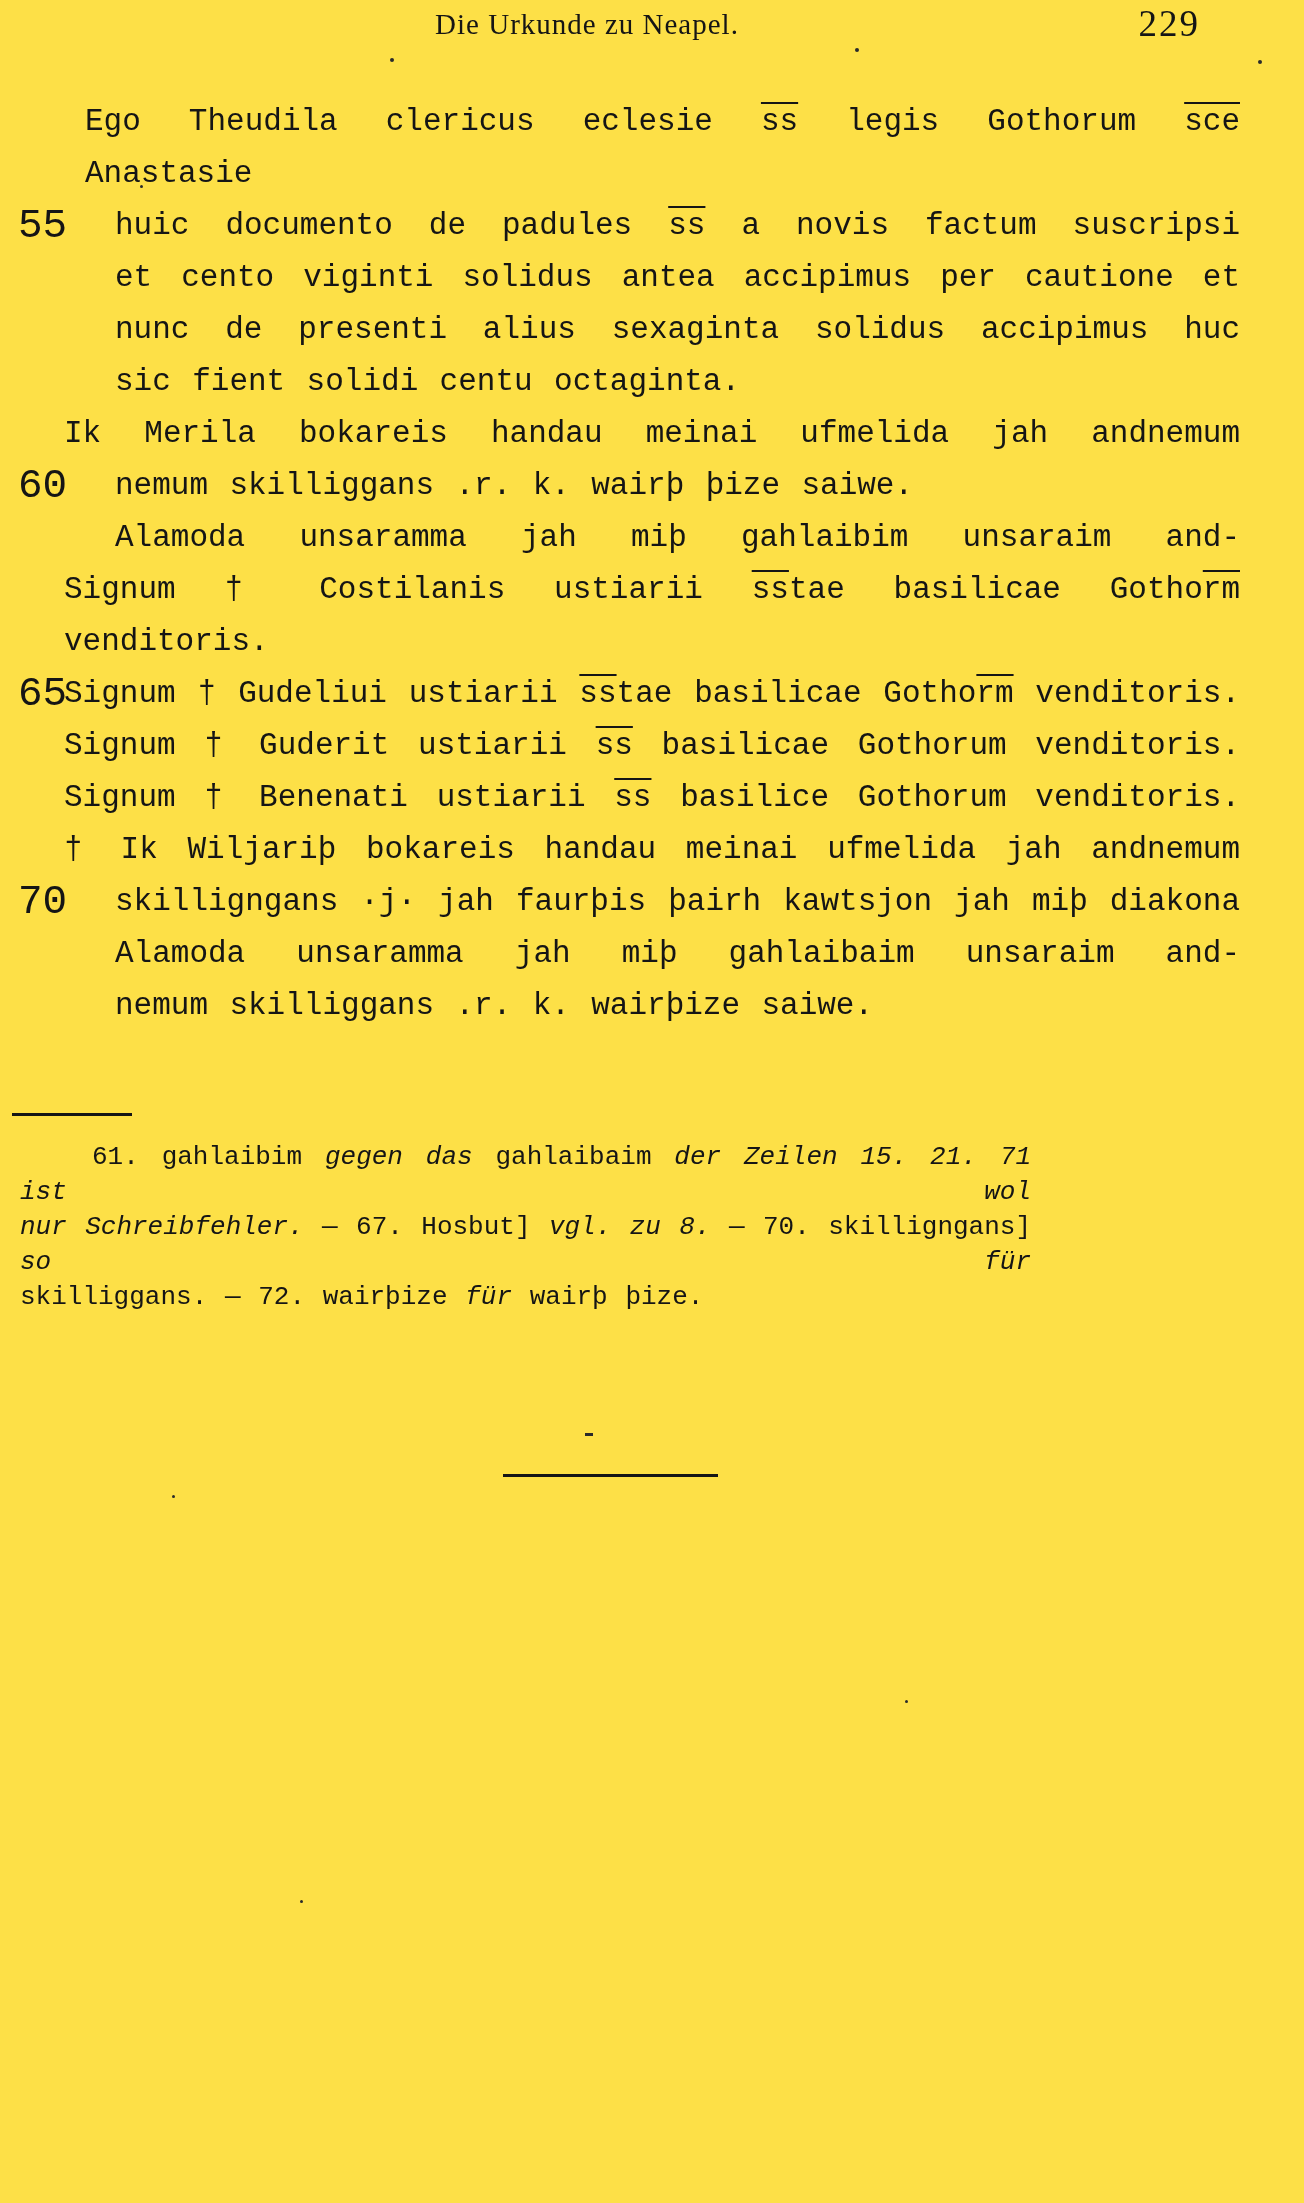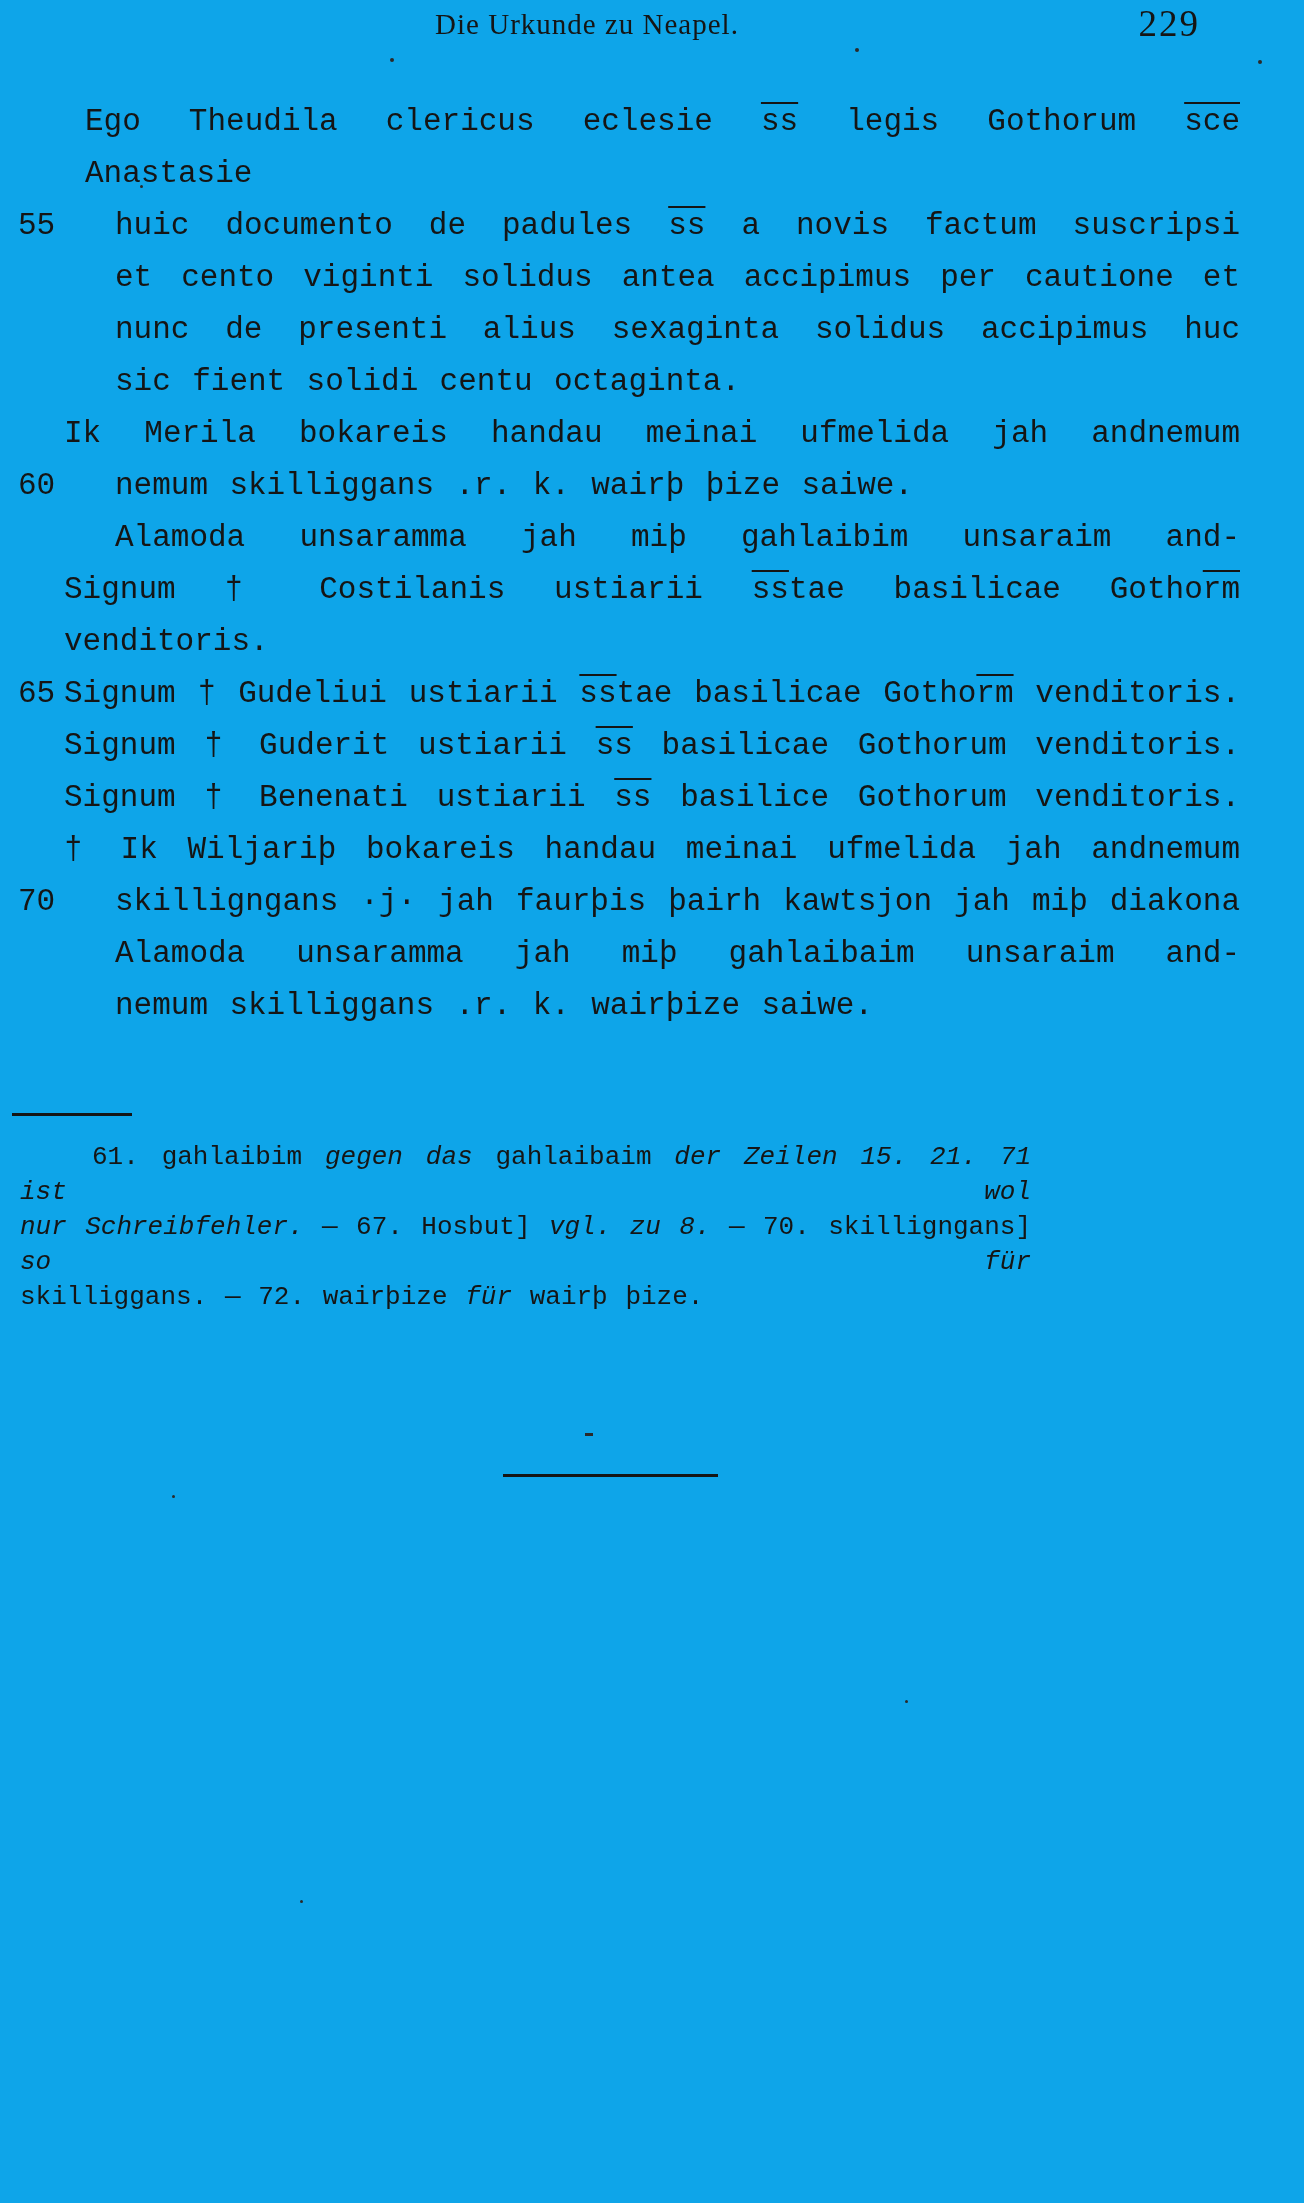--- a/index.html
+++ b/index.html
@@ -1,20 +1,20 @@
 <!DOCTYPE html>
 <html><head>
 <meta charset="utf-8">
 <style>
   html,body{margin:0;padding:0;}
   .page{
     position:relative;
     width:1304px;
     height:2203px;
-    background:#0ea5e9;
+    background:#fde047;
     color:#151515;
     font-family:"Liberation Serif","DejaVu Serif",serif;
     overflow:hidden;
   }
   
   .running-head{
     position:absolute; top:8px; left:0; right:130px;
     text-align:center; font-size:29px; letter-spacing:1px;
   }
   .page-number{
@@ -25,21 +25,21 @@
   .body-text{
     position:absolute; top:96px; left:0; right:0;
     font-size:31px; line-height:52px;
     word-spacing:0.09em;
   }
   .line{position:relative; white-space:nowrap;font-family:Liberation Mono, monospace;}
   .line.just{white-space:normal; text-align:justify; text-align-last:justify;}
   .line.first{margin-left:85px; margin-right:64px;}
   .line.cont {margin-left:115px; margin-right:64px;}
   .line.hang {margin-left:64px;  margin-right:64px;}
-  .lnum{position:absolute; top:0; font-size:31px;}
+  .lnum{position:absolute; top:0; font-size:41px;}
   .cont>.lnum{left:-97px;}
   .hang>.lnum{left:-46px;}
   .ol{text-decoration:overline; text-decoration-thickness:2px;}
   .it{font-style:italic;}
   
   .fn-rule{
     position:absolute; top:1113px; left:12px;
     width:120px; height:3px; background:#151515;
   }
   .footnotes{

